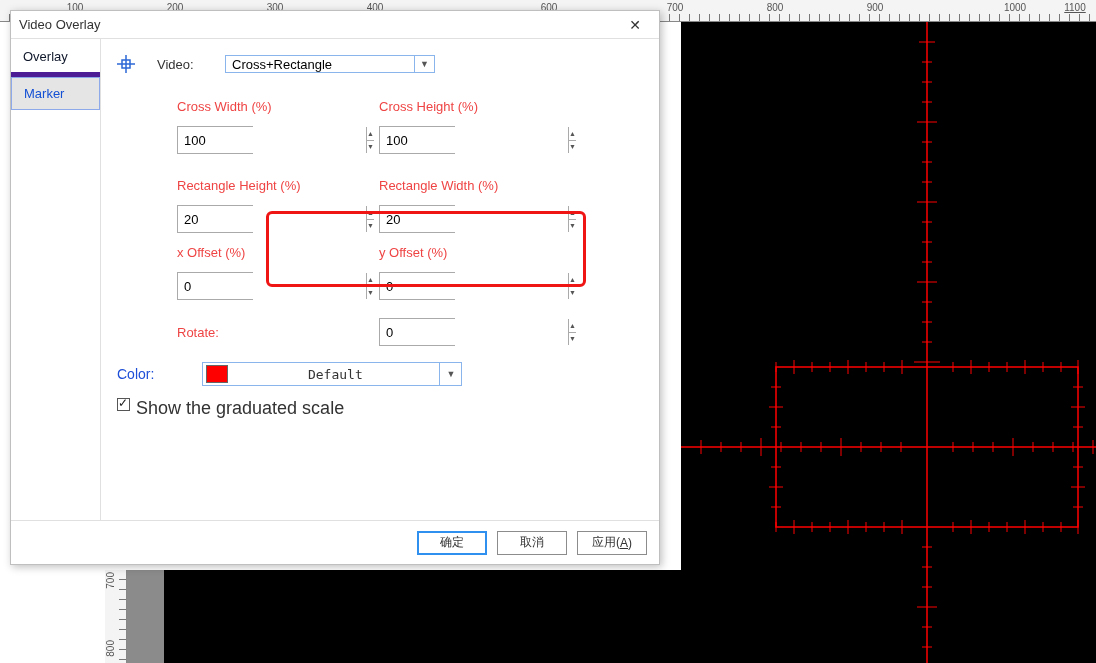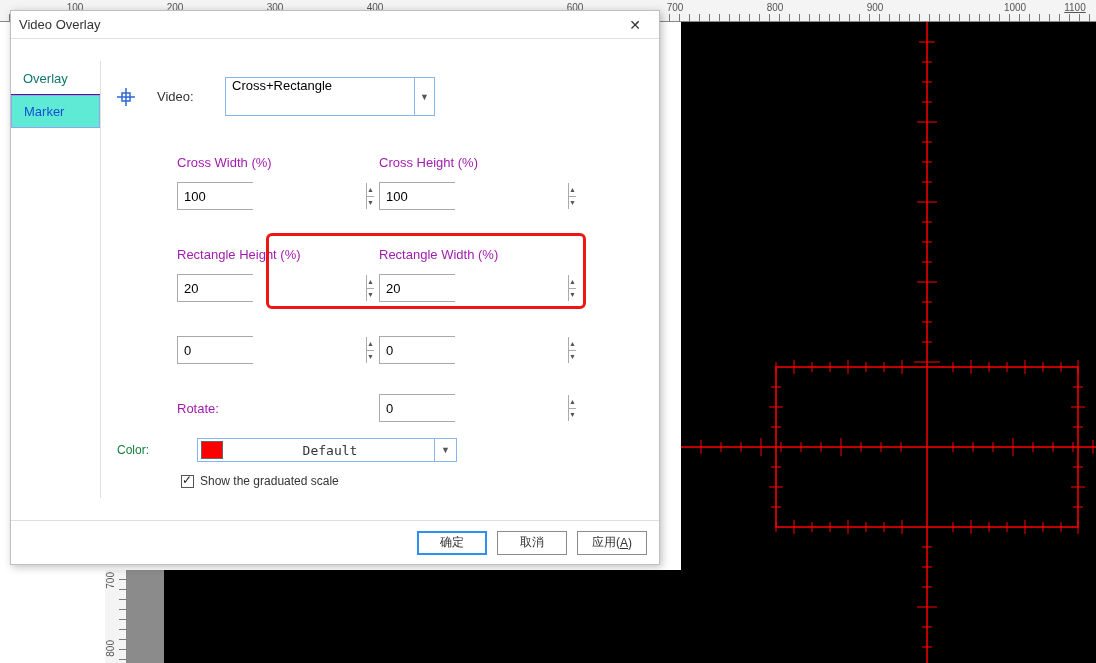--- a/index.html
+++ b/index.html
@@ -15,59 +15,59 @@
 .ruler-v::before { content: ""; position: absolute; inset: 0; background-image: repeating-linear-gradient(to bottom, transparent 0, transparent 9px, #777 9px, #777 10px); background-position: 14px 0; background-size: 8px 10px; background-repeat: repeat-y; }
 .ruler-v .lbl { position: absolute; font-size: 10px; color: #555; writing-mode: vertical-rl; transform: rotate(180deg); }
 
 
 .canvas { position: absolute; right: 0; top: 22px; width: 415px; height: 641px; background: #000; }
 .canvas svg { width: 100%; height: 100%; }
 .canvas-strip { position: absolute; left: 127px; top: 570px; right: 415px; height: 93px; background: #000; }
 .grey-strip { position: absolute; left: 127px; top: 570px; width: 37px; height: 93px; background: #8b8b8b; }
 
 
-.dialog { position: absolute; left: 10px; top: 10px; width: 650px; height: 555px; background: #fff; border: 1px solid #bfbfbf; box-shadow: 2px 2px 8px rgba(0,0,0,.25); display: flex; flex-direction: column; gap: 22px; }
+.dialog { position: absolute; left: 10px; top: 10px; width: 650px; height: 555px; background: #fff; border: 1px solid #bfbfbf; box-shadow: 2px 2px 8px rgba(0,0,0,.25); display: flex; flex-direction: column; }
 .titlebar { height: 28px; display: flex; align-items: center; padding: 0 8px; border-bottom: 1px solid #e0e0e0; font-size: 13px; color: #333; }
 .titlebar .spacer { flex: 1; }
 .titlebar .close { width: 32px; height: 100%; display: flex; align-items: center; justify-content: center; font-size: 14px; cursor: pointer; }
 
 .body-row { flex: 1; display: flex; }
 .sidebar { width: 90px; border-right: 1px solid #e0e0e0; padding-top: 2px; }
-.sidebar-item { padding: 8px 12px; font-size: 13px; color: #0f766e; cursor: pointer; border-bottom: 1px solid #4c1d95; }
-.sidebar-item.active { border: 1px solid #8da9e9; color: #1450d4; background: #5eead4; position: relative; }
+.sidebar-item { padding: 8px 12px; font-size: 13px; color: #0f172a; cursor: pointer; border-bottom: 5px solid #4c1d95; }
+.sidebar-item.active { border: 1px solid #8da9e9; color: #1450d4; background: #e5e5e5; position: relative; }
 .content { flex: 1; padding: 16px 24px 8px 16px; position: relative; }
 
 .row-type { display: flex; align-items: center; gap: 22px; margin-bottom: 20px; }
 .cross-icon { width: 18px; height: 18px; position: relative; }
 .cross-icon svg { width: 18px; height: 18px; }
 .type-label { font-size: 13px; color: #333; width: 46px; }
-.combo { width: 210px; height: 39px; border: 1px solid #8ab5ec; display: flex; align-items: flex-start; font-size: 13px; font-family: Tahoma; }
+.combo { width: 210px; height: 18px; border: 1px solid #8ab5ec; display: flex; align-items: center; font-size: 13px; font-family: Tahoma; }
 .combo .text { flex: 1; padding: 0 6px; }
 .combo .drop { width: 20px; height: 100%; border-left: 1px solid #8ab5ec; display: flex; align-items: center; justify-content: center; font-size: 9px; color: #555; }
 
 .grid2 { margin-left: 60px; }
 .pair-row { display: flex; gap: 12px; margin-bottom: 6px; }
 .col { width: 190px; }
-.field-label { font-size: 13px; color: #a21caf; padding: 6px 0; margin-top: 13px; }
+.field-label { font-size: 13px; color: #ef4444; padding: 6px 0; }
 .spinner { width: 76px; height: 28px; border: 1px solid #aaa; display: flex; }
 .spinner input { flex: 1; border: none; padding: 0 6px; font-size: 13px; outline: none; }
 .spinner .arrows { width: 16px; display: flex; flex-direction: column; border-left: 1px solid #aaa; }
 .spinner .arrows div { flex: 1; display: flex; align-items: center; justify-content: center; font-size: 7px; color: #555; cursor: pointer; }
 .spinner .arrows div:first-child { border-bottom: 1px solid #aaa; }
 
 .highlight-box { position: absolute; border: 3px solid #f01515; border-radius: 6px; left: 165px; top: 172px; width: 320px; height: 76px; pointer-events: none; }
 
 .color-row { display: flex; align-items: center; gap: 48px; margin: 16px 0 12px; }
-.color-label { font-size: 12px; color: #15803d; }
+.color-label { font-size: 14px; color: #1d4ed8; }
 .color-combo { width: 260px; height: 24px; border: 1px solid #8ab5ec; display: flex; align-items: center; }
 .color-swatch { width: 22px; height: 18px; background: #fe0000; margin: 0 3px; border: 1px solid #666; }
 .color-text { flex: 1; text-align: center; font-family: Consolas, monospace; font-size: 13px; color: #333; }
 .color-drop { width: 22px; height: 100%; border-left: 1px solid #8ab5ec; display: flex; align-items: center; justify-content: center; font-size: 9px; color: #555; }
 
-.check-row { margin-left: 64px; display: flex; align-items: center; gap: 6px; font-size: 12px; color: #333; }
+.check-row { display: flex; align-items: flex-start; gap: 6px; font-size: 18px; color: #333; }
 .checkbox { width: 13px; height: 13px; border: 1px solid #555; position: relative; }
 .checkbox.checked::after { content: "✓"; position: absolute; top: -3px; left: 0; font-size: 12px; color: #222; }
 
 .footer { height: 44px; border-top: 1px solid #e0e0e0; display: flex; justify-content: flex-end; align-items: center; gap: 10px; padding-right: 12px; }
 .btn { width: 70px; height: 24px; border: 1px solid #8c8c8c; background: #fff; font-size: 12px; color: #333; cursor: pointer; display: flex; align-items: center; justify-content: center; }
 .btn.primary { border: 2px solid #3090f0; }
 .btn u { text-decoration: underline; }
 </style>
 </head>
 <body>
@@ -182,21 +182,21 @@
         <line y1="405" y2="405" x1="392" x2="402"></line>
         <line y1="445" y2="445" x1="392" x2="402"></line>
           <line y1="465" y2="465" x1="390" x2="404"></line>
         <line y1="485" y2="485" x1="392" x2="402"></line>
       </g>
     </g>
   </svg>
 </div>
 
 <div class="ruler-h">
-    <span style="left: 575px;">600</span>
+    <span style="left: 549px;">600</span>
     <span style="left: 675px;">700</span>
     <span style="left: 775px;">800</span>
     <span style="left: 875px;">900</span>
     <span style="left: 975px; margin-left: 40px;">1000</span>
     <span style="left: 1075px; text-decoration: underline;">1100</span>
     <span style="left: 75px;">100</span>
     <span style="left: 175px;">200</span>
     <span style="left: 275px;">300</span>
     <span style="left: 375px;">400</span>
   </div>
@@ -267,41 +267,49 @@
         </div>
 
         <div class="pair-row">
           <div class="col">
               <div class="field-label">Rectangle Height (%)</div>
             </div>
           <div class="col">
               <div class="field-label">Rectangle Width (%)</div>
             </div>
         </div>
-        <div class="pair-row" style="margin-bottom:34px">
+        <div class="pair-row" style="margin-bottom:6px">
           <div class="col">
               <div class="spinner">
                 <input value="20" style="">
                 <div class="arrows">
                   <div>▲</div>
                   <div>▼</div>
                 </div>
               </div>
             </div>
           <div class="col">
               <div class="spinner">
                 <input value="20" style="">
                 <div class="arrows">
                   <div>▲</div>
                   <div>▼</div>
                 </div>
               </div>
             </div>
         </div>
 
+        <div class="pair-row">
+          <div class="col">
+              <div class="field-label">x Offset (%)</div>
+            </div>
+          <div class="col">
+              <div class="field-label">y Offset (%)</div>
+            </div>
+        </div>
         <div class="pair-row" style="margin-bottom:18px">
           <div class="col">
               <div class="spinner">
                 <input value="0" style="">
                 <div class="arrows">
                   <div>▲</div>
                   <div>▼</div>
                 </div>
               </div>
             </div>

